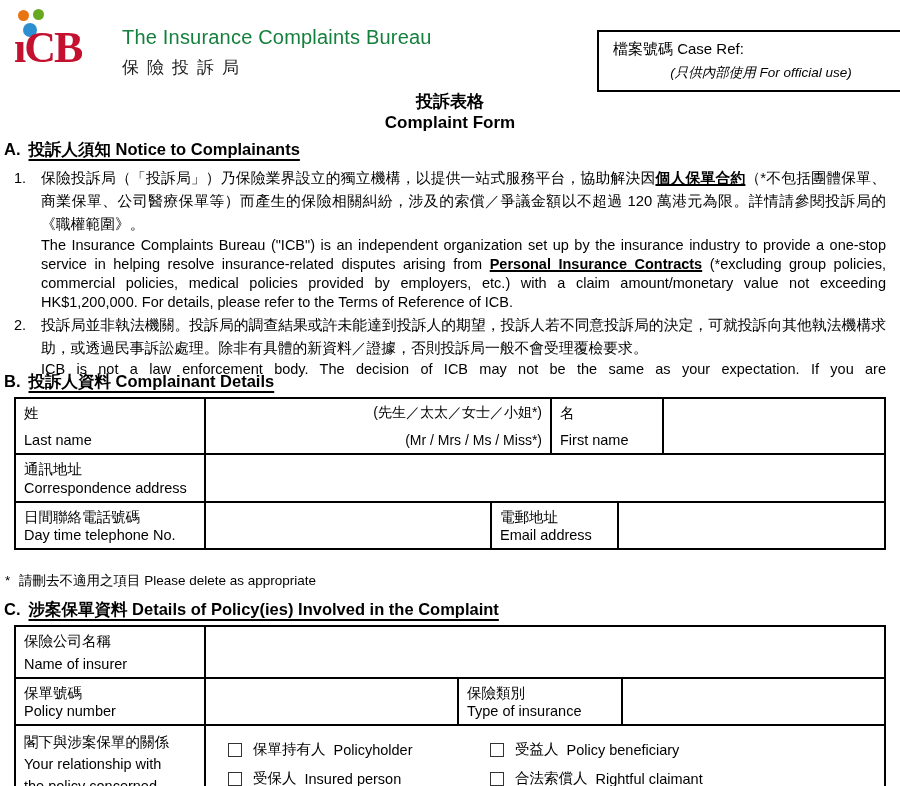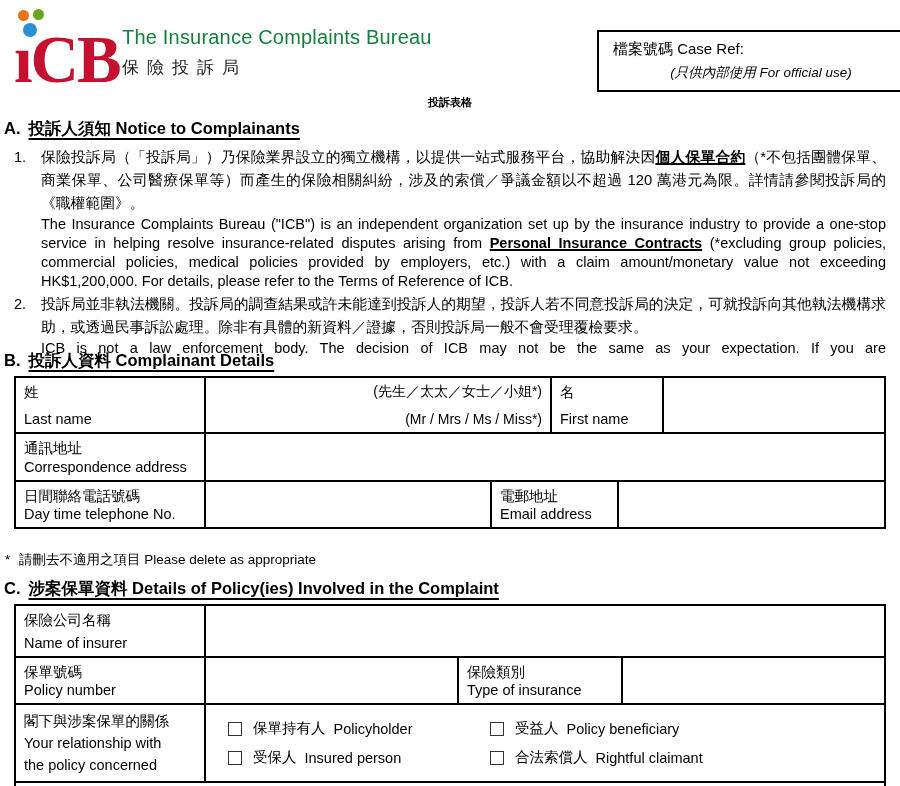--- a/index.html
+++ b/index.html
@@ -14,35 +14,35 @@
   
   .header { position:relative; height:92px; }
   .logo { position:absolute; left:10px; top:4px; width:110px; height:84px; }
   .dot { position:absolute; border-radius:50%; }
   .dot-orange { left:8px;  top:6px;  width:11px; height:11px; background:#E87511; }
   .dot-green  { left:23px; top:5px;  width:11px; height:11px; background:#66A81F; }
   .dot-blue   { left:13px; top:19px; width:14px; height:14px; background:#2B8FD0; }
   .logo-word {
     position:absolute; left:4px; top:22px;
     font-family:"Liberation Serif","DejaVu Serif",serif;
-    font-weight:bold; font-size:67px; line-height:1; color:#C3112F; letter-spacing:-2px;text-align:center;
+    font-weight:bold; font-size:44px; line-height:1; color:#C3112F; letter-spacing:-2px;text-align:center;
   }
   .org { position:absolute; left:122px; top:26px; }
   .org-en { font-size:20px; color:#15803d; letter-spacing:0.2px; }
   .org-zh { font-size:17px; letter-spacing:8px; margin-top:7px; color:#222; }
   .caseref {
     position:absolute; left:597px; top:30px; width:326px; height:62px;
     border:2px solid #000; padding:8px 12px 6px 14px;
   }
   .caseref-label { font-size:15px; }
   .caseref-note  { font-size:13.5px; font-style:italic; text-align:center; margin-top:5px; }
 
   
   .form-title { text-align:center; font-weight:bold; }
-  .form-title .zh { font-size:11px; line-height:20px; }
+  .form-title .zh { font-size:17px; line-height:20px; }
   .form-title .en { font-size:17px; line-height:21px; }
 
   
   .sec { margin:6px 0 0 4px; font-size:16.5px; font-weight:bold; white-space:nowrap; }
   .sec-b { margin-top:-8px; position:relative; background:transparent; }
   .sec-title { text-decoration:underline; text-decoration-thickness:2px; text-underline-offset:4px; }
   .sec-gap { display:inline-block; width:8px; }
 
   
   .item { display:flex; margin:6px 14px 0 14px; }
@@ -114,20 +114,21 @@
       <div class="org-zh">保險投訴局</div>
     </div>
     <div class="caseref">
       <div class="caseref-label">檔案號碼 Case Ref:</div>
       <div class="caseref-note">(只供內部使用 For official use)</div>
     </div>
   </div>
 
   <div class="form-title">
     <div class="zh">投訴表格</div>
+    <div class="en">Complaint Form</div>
   </div>
 
   <div class="sec">
     <span>A.</span><span class="sec-gap"></span><span class="sec-title">投訴人須知  Notice to Complainants</span>
   </div>
 
   <div class="item">
     <div class="item-num">1.</div>
     <div class="item-body">
       <p class="zh"><span>保險投訴局（「投訴局」）乃保險業界設立的獨立機構，以提供一站式服務平台，協助解決因</span><span class="emph">個人保單合約</span><span>（*不包括團體保單、商業保單、公司醫療保單等）而產生的保險相關糾紛，涉及的索償／爭議金額以不超過 120 萬港元為限。詳情請參閱投訴局的《職權範圍》。</span></p>

